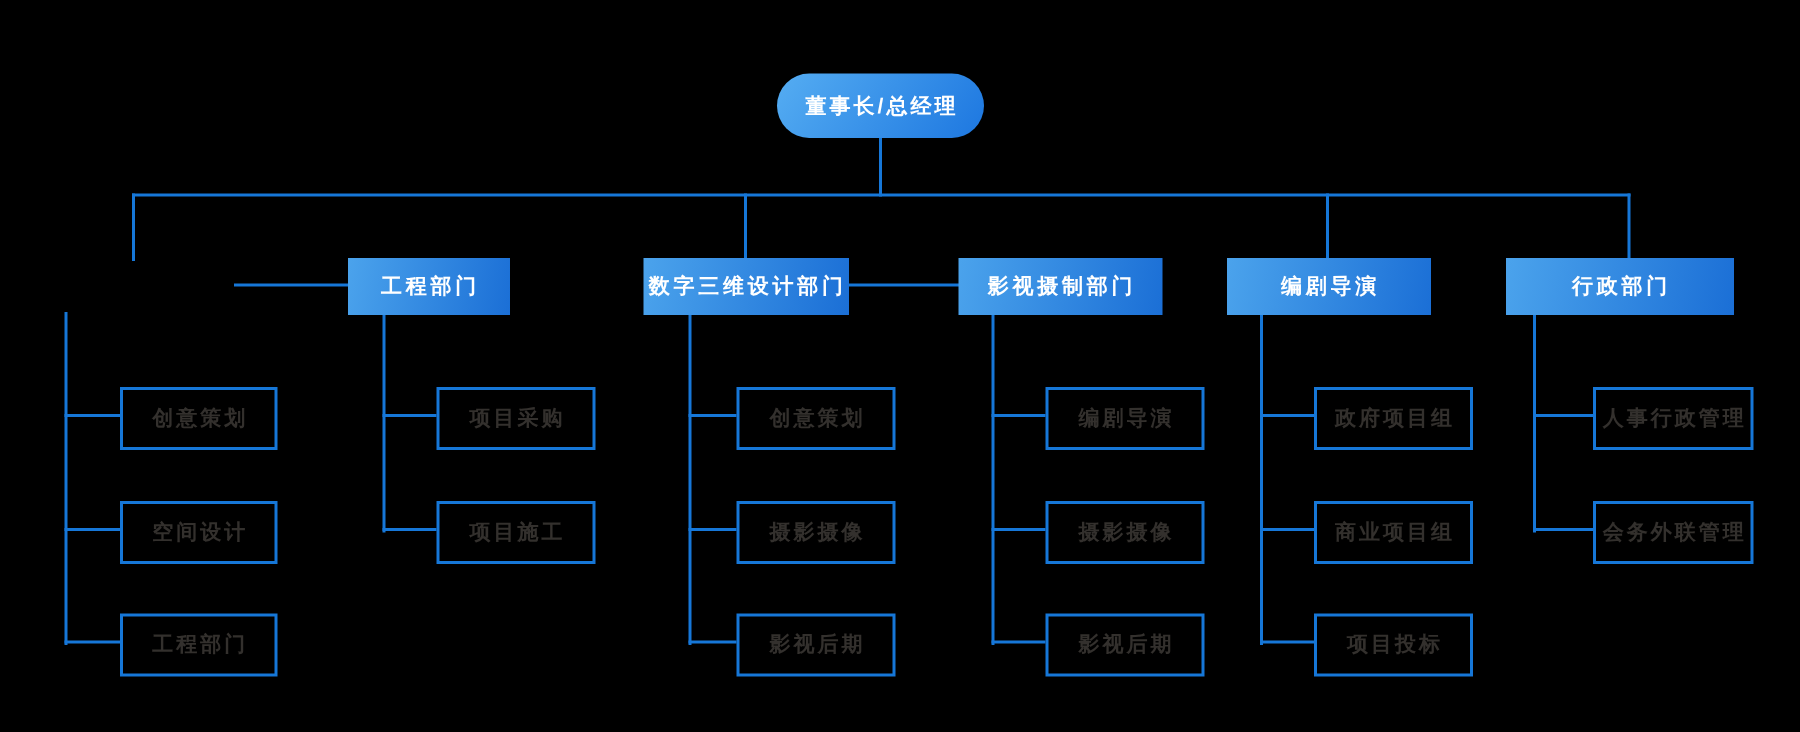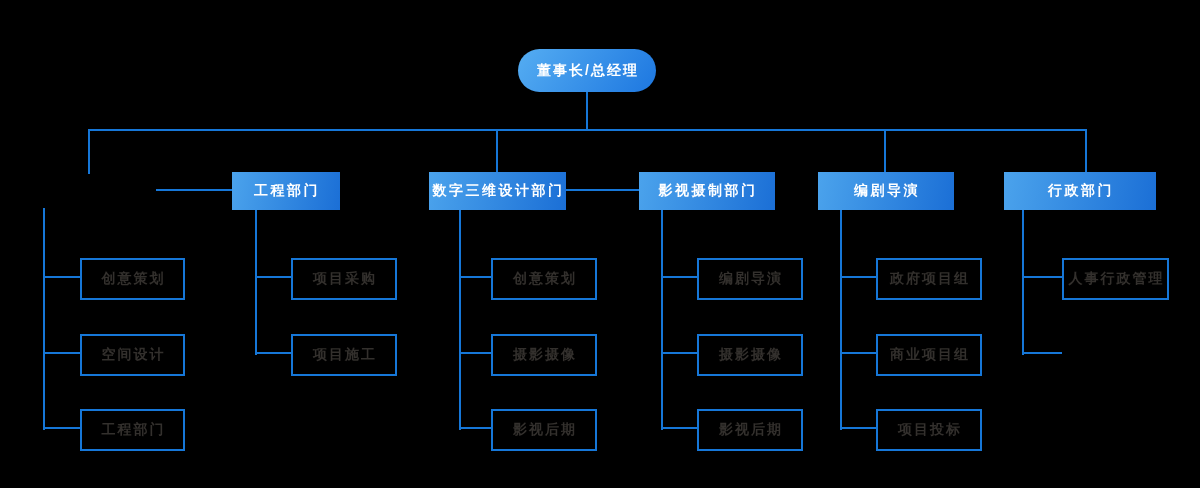--- a/index.html
+++ b/index.html
@@ -148,14 +148,17 @@
   <div class="sub" style="left:876px;top:334px;width:106px;align-items:center;">
     <span>商业项目组</span>
   </div>
   <div class="sub" style="left:876px;top:409px;width:106px;">
     <span>项目投标</span>
   </div>
 
   <div class="sub" style="left:1062px;top:258px;width:107px;">
     <span>人事行政管理</span>
   </div>
+  <div class="sub" style="left:1062px;top:334px;width:107px;">
+    <span>会务外联管理</span>
+  </div>
 
 </div>
 
 </body></html>

